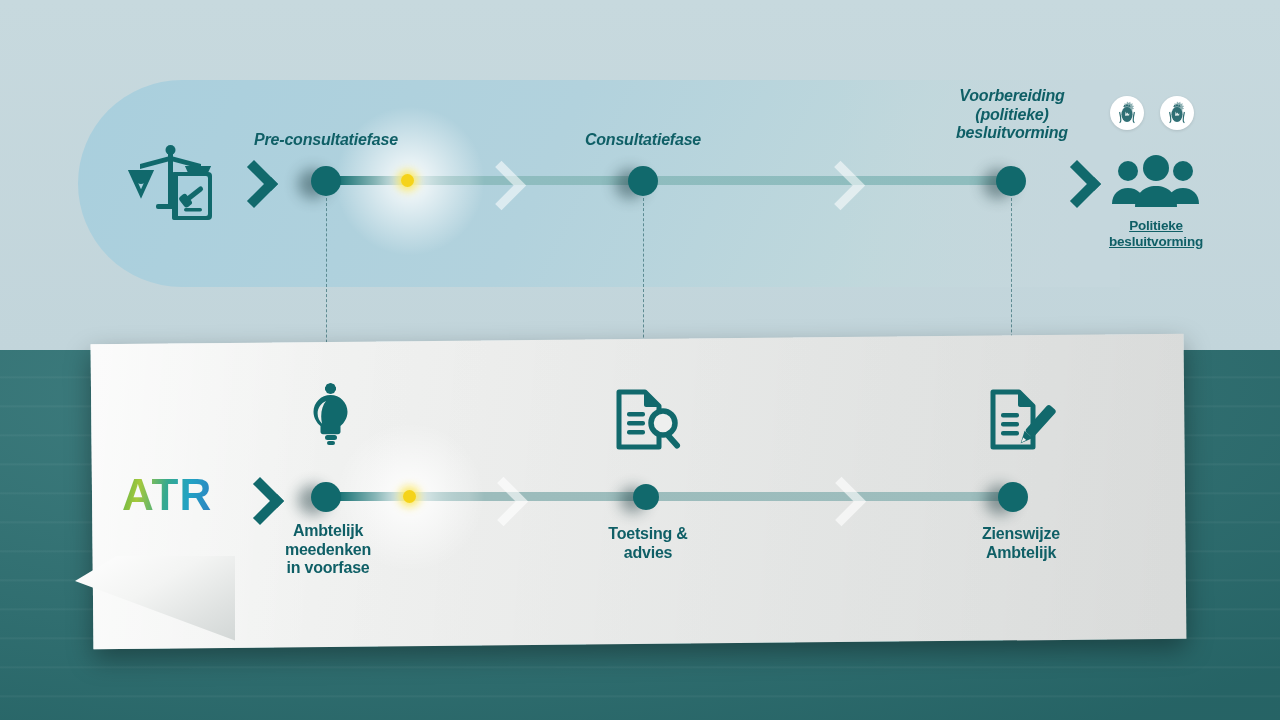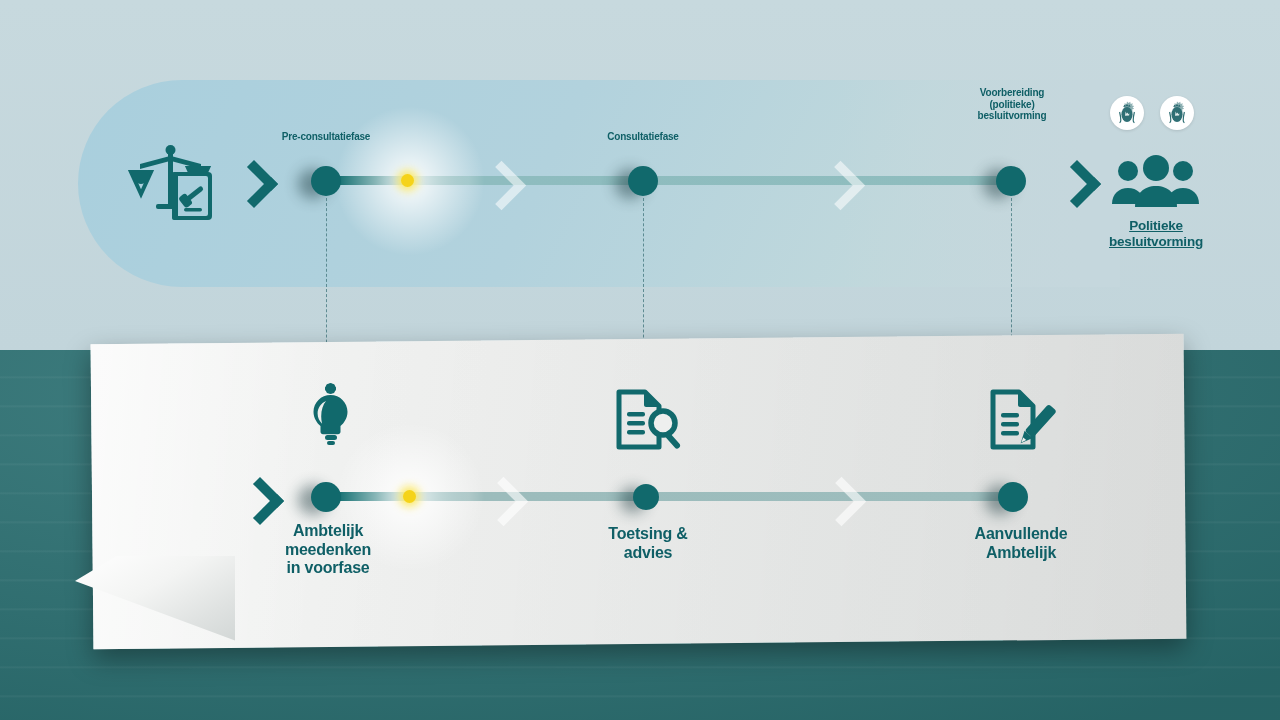--- a/index.html
+++ b/index.html
@@ -120,21 +120,21 @@
     opacity:.85;
   }
 
   
   .lbl{
     position:absolute; color:#0f5f66; font-weight:bold;
     font-family:"Liberation Sans", sans-serif;
     line-height:1.16; letter-spacing:-0.2px;
   }
   .lbl.c { text-align:center; }
-  .s15{ font-size:10px; }
+  .s15{ font-size:16px;font-style:italic; }
   .s14{ font-size:16px; }
   .s13{ font-size:13.5px; }
 
   
   .icon{ position:absolute; }
 
   
   .atr{
     position:absolute; left:122px; top:470px;
     font-size:44px; font-weight:bold; letter-spacing:1px;
@@ -256,20 +256,21 @@
   <div class="lbl c s13" style="left:1088px;top:218px;width:136px;text-decoration:underline;">
     <div>Politieke</div>
     <div>besluitvorming</div>
   </div>
 
   <div class="paper">
     <div class="paper-inner-shade"></div>
   </div>
   <div class="paper-curl"></div>
 
+  <div class="atr">ATR</div>
 
   <div class="chev-solid" style="left:243px;top:484px;"></div>
 
   <div class="track track-bot"></div>
   <div class="glow" style="left:325px;top:412px;"></div>
   <div class="spark" style="left:403px;top:490px;"></div>
 
   <div class="chev-light dark" style="left:486px;top:484px;"></div>
   <div class="chev-light dark" style="left:824px;top:484px;"></div>
 
@@ -341,17 +342,17 @@
     <div>meedenken</div>
     <div>in voorfase</div>
   </div>
 
   <div class="lbl c s14" style="left:568px;top:525px;width:160px;text-align:center;">
     <div>Toetsing &amp;</div>
     <div>advies</div>
   </div>
 
   <div class="lbl c s14" style="left:936px;top:525px;width:170px;">
-    <div>Aanvullende</div>
+    <div>Zienswijze</div>
     <div>Ambtelijk</div>
   </div>
 
 </div>
 
 </body></html>

